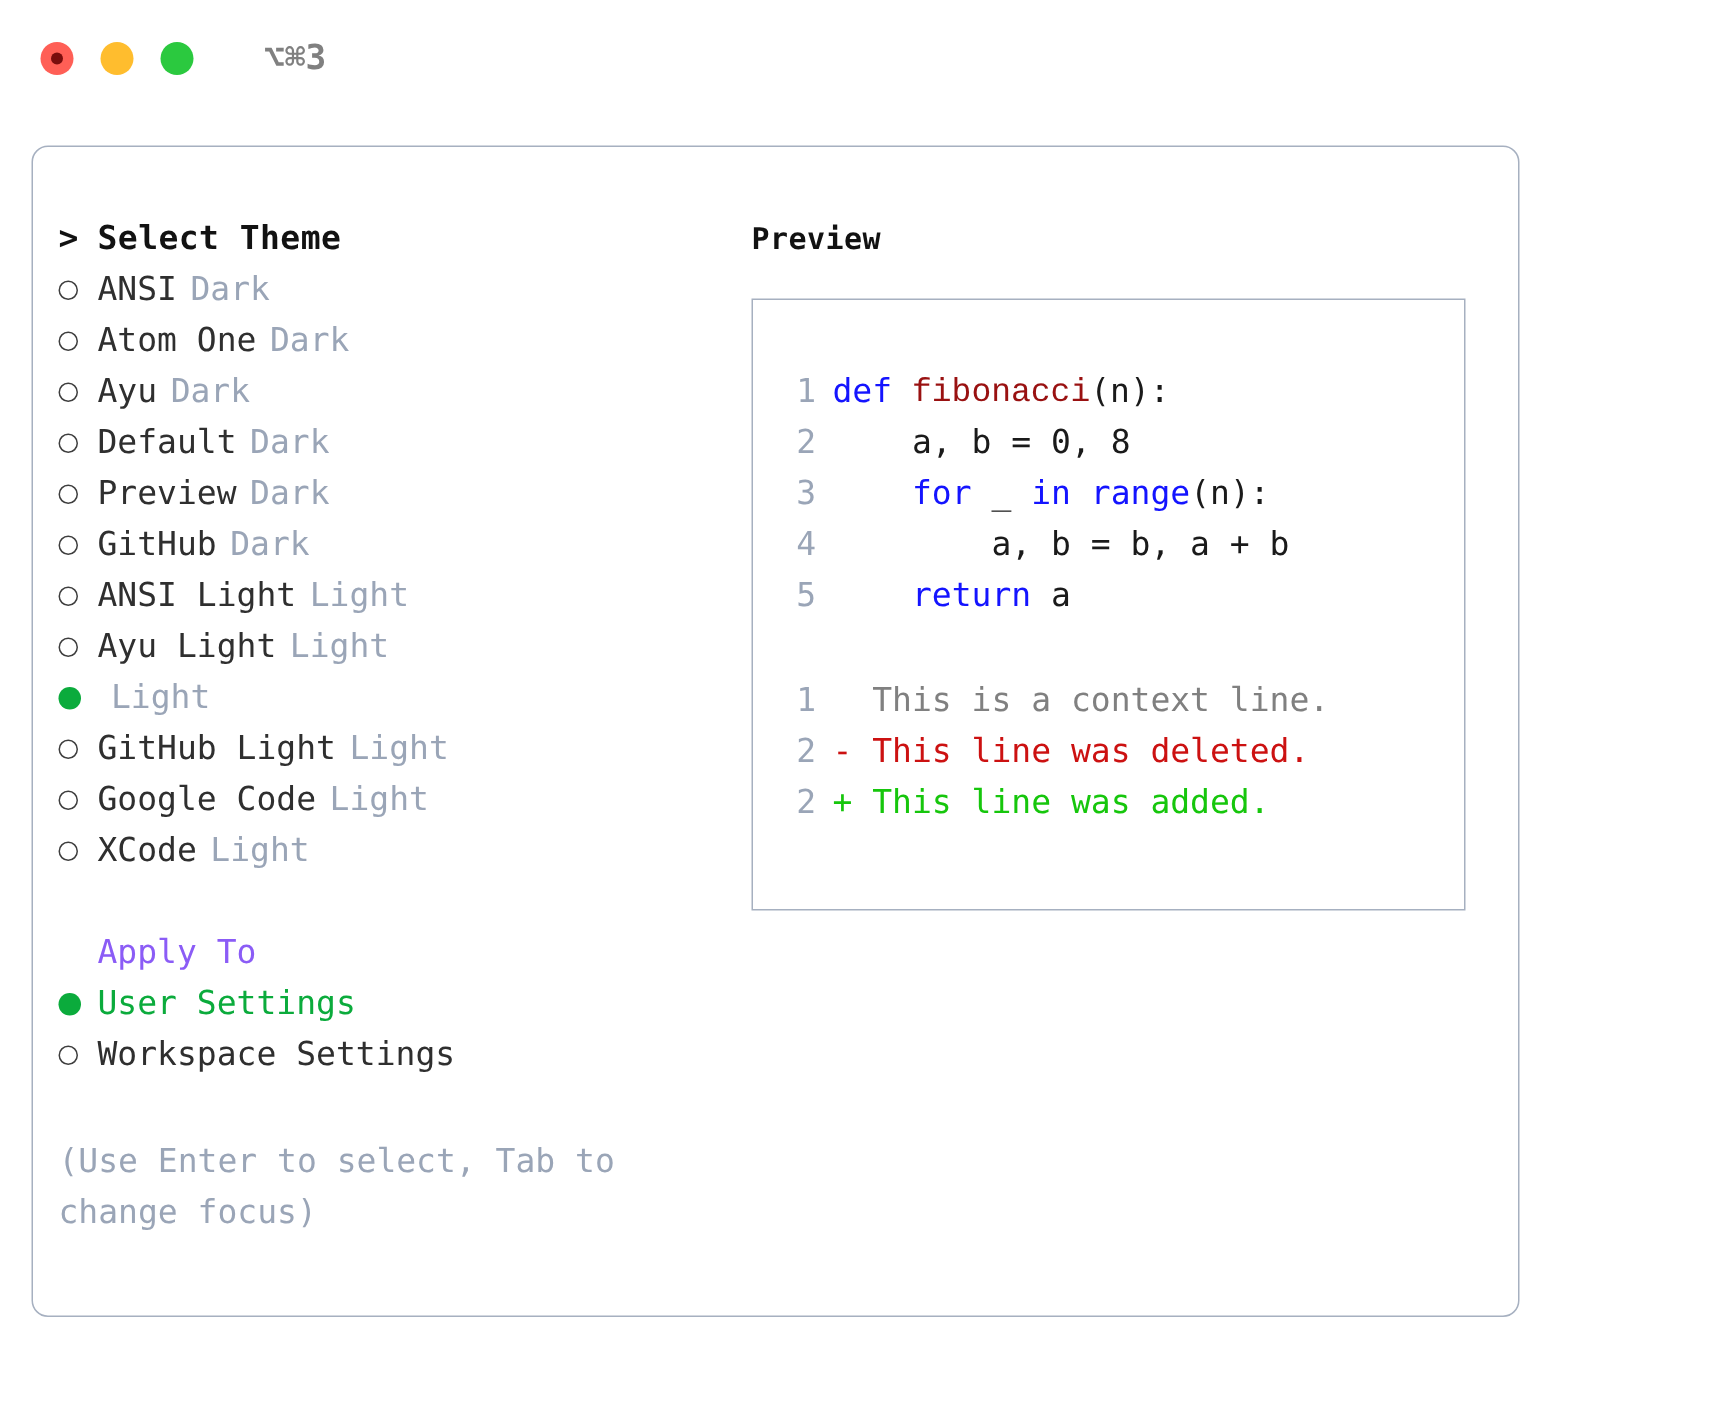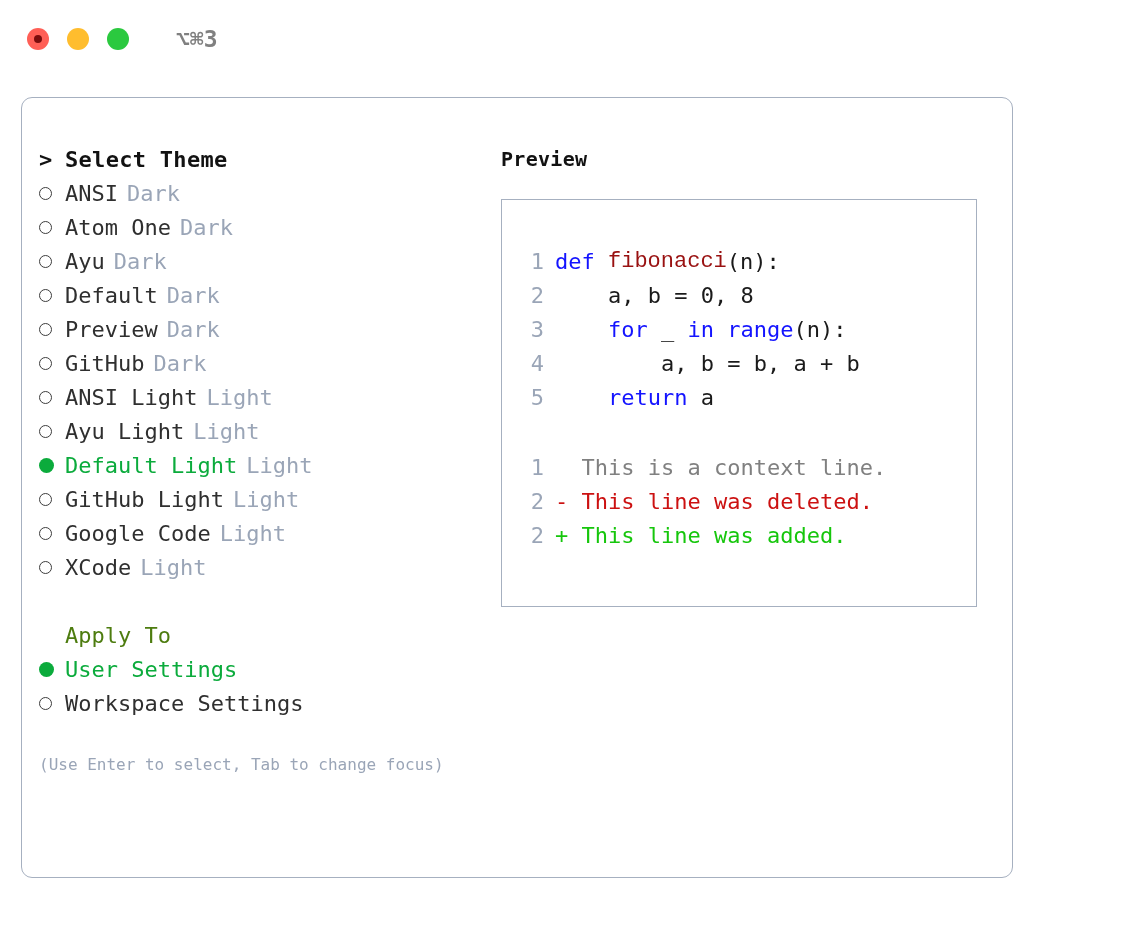--- a/index.html
+++ b/index.html
@@ -134,27 +134,27 @@
     margin-left: 9px;
   }
   .spacer {
     height: 34px;
   }
   .section-head {
     height: 34px;
     display: flex;
     align-items: center;
     font-size: 22px;
-    color: #4d7c0f;
+    color: #8b5cf6;
     padding-left: 26px;
     white-space: pre;
   }
   .hint {
-    margin-top: 28px;
-    font-size: 16px;
+    margin-top: 38px;
+    font-size: 22px;
     color: #9aa5b7;
     line-height: 34px;
     width: 410px;
     white-space: pre-wrap;
   }
 
   
   .right-col {
     position: absolute;
     left: 479px;
@@ -227,21 +227,21 @@
 
       <div id="theme-rows">
           <div class="row"><span class="radio"><span class="ring"></span></span><span class="label">ANSI</span><span class="tag">Dark</span></div>
           <div class="row"><span class="radio"><span class="ring"></span></span><span class="label">Atom One</span><span class="tag">Dark</span></div>
           <div class="row"><span class="radio"><span class="ring"></span></span><span class="label">Ayu</span><span class="tag">Dark</span></div>
           <div class="row"><span class="radio"><span class="ring"></span></span><span class="label">Default</span><span class="tag">Dark</span></div>
           <div class="row"><span class="radio"><span class="ring"></span></span><span class="label">Preview</span><span class="tag">Dark</span></div>
           <div class="row"><span class="radio"><span class="ring"></span></span><span class="label">GitHub</span><span class="tag">Dark</span></div>
           <div class="row"><span class="radio"><span class="ring"></span></span><span class="label">ANSI Light</span><span class="tag">Light</span></div>
           <div class="row"><span class="radio"><span class="ring"></span></span><span class="label">Ayu Light</span><span class="tag">Light</span></div>
-          <div class="row"><span class="radio"><span class="fill"></span></span><span class="label selected">Default Light</span><span class="tag">Light</span></div>
+          <div class="row"><span class="radio"><span class="fill"></span></span><span class="tag">Light</span></div>
           <div class="row"><span class="radio"><span class="ring"></span></span><span class="label">GitHub Light</span><span class="tag">Light</span></div>
           <div class="row"><span class="radio"><span class="ring"></span></span><span class="label">Google Code</span><span class="tag">Light</span></div>
           <div class="row"><span class="radio"><span class="ring"></span></span><span class="label">XCode</span><span class="tag">Light</span></div>
         </div>
 
       <div class="spacer"></div>
 
       <div class="section-head">Apply To</div>
 
       <div id="apply-rows">

